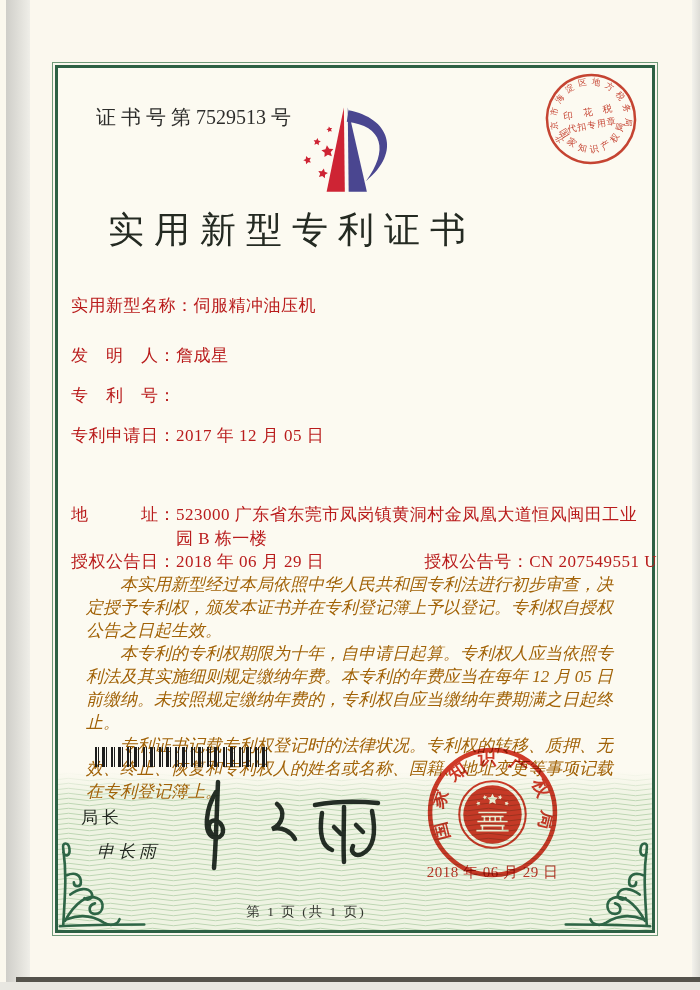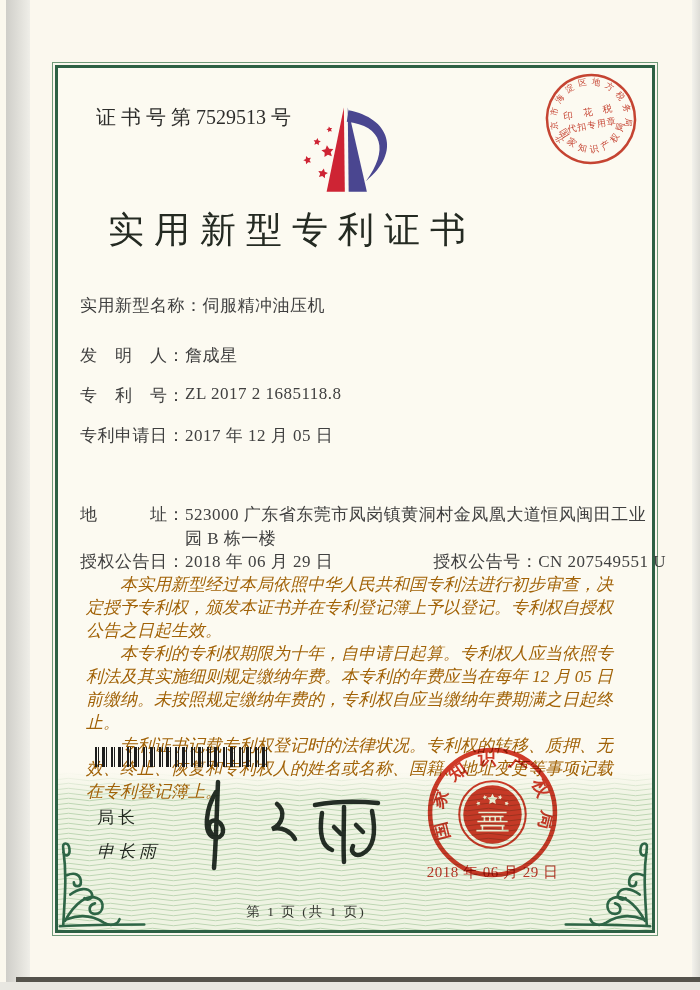--- a/index.html
+++ b/index.html
@@ -23,37 +23,37 @@
   .flourish{position:absolute;bottom:0;width:88px;height:92px;}
   .flourish.fl-left{left:0;}
   .flourish.fl-right{right:0;transform:scaleX(-1);}
 
   
   .cert-no{position:absolute;left:88px;top:104px;font-size:20px;color:#2d2d2b;z-index:2;margin-left:8px;}
   .logo{position:absolute;left:295px;top:103px;width:115px;height:97px;z-index:2;}
   .lr{fill:#ce2434;} .lp{fill:#4a4690;}
   .title{position:absolute;left:0;top:206px;width:584px;text-align:center;font-size:36px;letter-spacing:10px;color:#242a22;font-weight:500;z-index:2;}
 
-  .frow{position:absolute;left:80px;display:flex;font-size:17px;color:#404040;letter-spacing:0.5px;z-index:2;}
+  .frow{position:absolute;left:71px;display:flex;font-size:17px;color:#b91c1c;letter-spacing:0.5px;z-index:2;}
   .frow .lab{white-space:pre;}
   .frow .val{white-space:pre-wrap;}
   .frow.addr .val{max-width:462px;line-height:24px;}
   .grantrow{gap:100px;}
 
   .paras{position:absolute;left:86px;top:573px;width:538px;font-size:17px;line-height:23px;color:#a16207;font-style:italic;z-index:2;}
   .paras p{margin:0;text-indent:2em;}
 
   .barcode{position:absolute;left:95px;top:747px;width:176px;height:20px;z-index:3;
     background:repeating-linear-gradient(90deg,
       #1d1d1c 0 2px, transparent 2px 3px,
       #1d1d1c 3px 4px, transparent 4px 7px,
       #1d1d1c 7px 10px, transparent 10px 11.5px,
       #1d1d1c 11.5px 12.5px, transparent 12.5px 16px);}
 
-  .officer-title{position:absolute;left:97px;top:806px;font-size:17px;letter-spacing:4px;color:#242a22;z-index:3;}
+  .officer-title{position:absolute;left:81px;top:806px;font-size:17px;letter-spacing:4px;color:#242a22;z-index:3;}
   .officer-name{position:absolute;left:97px;top:840px;font-size:17px;letter-spacing:4px;color:#242a22;z-index:3;font-style:italic;}
   .signature{position:absolute;left:185px;top:776px;width:220px;height:100px;z-index:3;mix-blend-mode:multiply;}
 
   .seal{position:absolute;left:424px;top:744px;width:137px;height:137px;z-index:4;mix-blend-mode:multiply;}
   .seal text{fill:#d23b2a;}
   .seal-ring-text{font-size:18px;letter-spacing:11px;font-weight:bold;}
   .seal-date{position:absolute;left:405px;top:863px;width:175px;text-align:center;font-size:15px;letter-spacing:0.5px;color:#c5392b;z-index:5;mix-blend-mode:multiply;}
 
   .stamp{position:absolute;left:543px;top:71px;width:96px;height:96px;transform:rotate(-10deg);z-index:3;mix-blend-mode:multiply;}
   .stamp text{fill:#c84535;}
@@ -129,21 +129,20 @@
   <div class="frow" style="top:294px">
     <span class="lab">实用新型名称：</span>
     <span class="val">伺服精冲油压机</span>
   </div>
   <div class="frow" style="top:344px">
     <span class="lab">发　明　人：</span>
     <span class="val">詹成星</span>
   </div>
   <div class="frow" style="top:384px">
     <span class="lab">专　利　号：</span>
-    <span class="val">ZL 2017 2 1685118.8</span>
   </div>
   <div class="frow" style="top:424px">
     <span class="lab">专利申请日：</span>
     <span class="val">2017 年 12 月 05 日</span>
   </div>
   <div class="frow addr" style="top:503px">
     <span class="lab">地　　　址：</span>
     <span class="val">523000 广东省东莞市凤岗镇黄洞村金凤凰大道恒风闽田工业园 B 栋一楼</span>
   </div>
   <div class="frow grantrow" style="top:550px">

